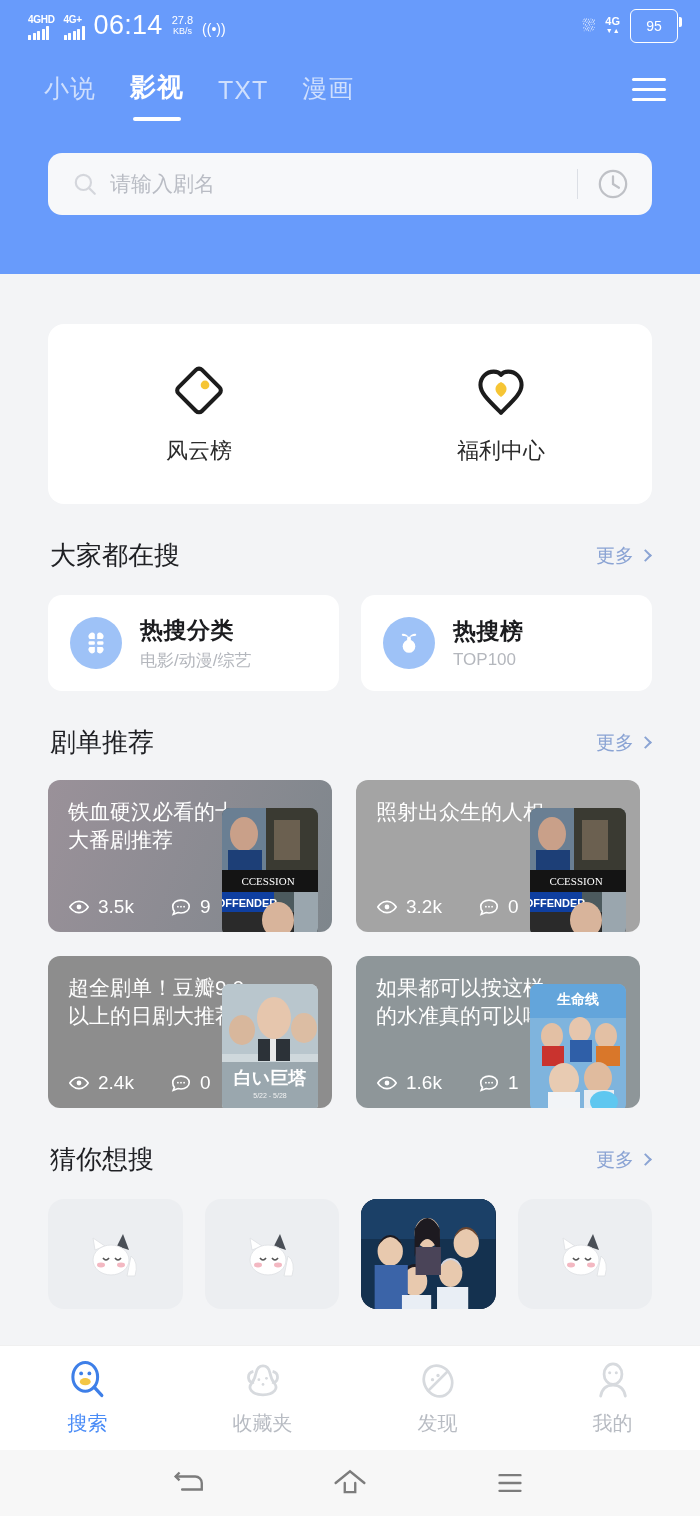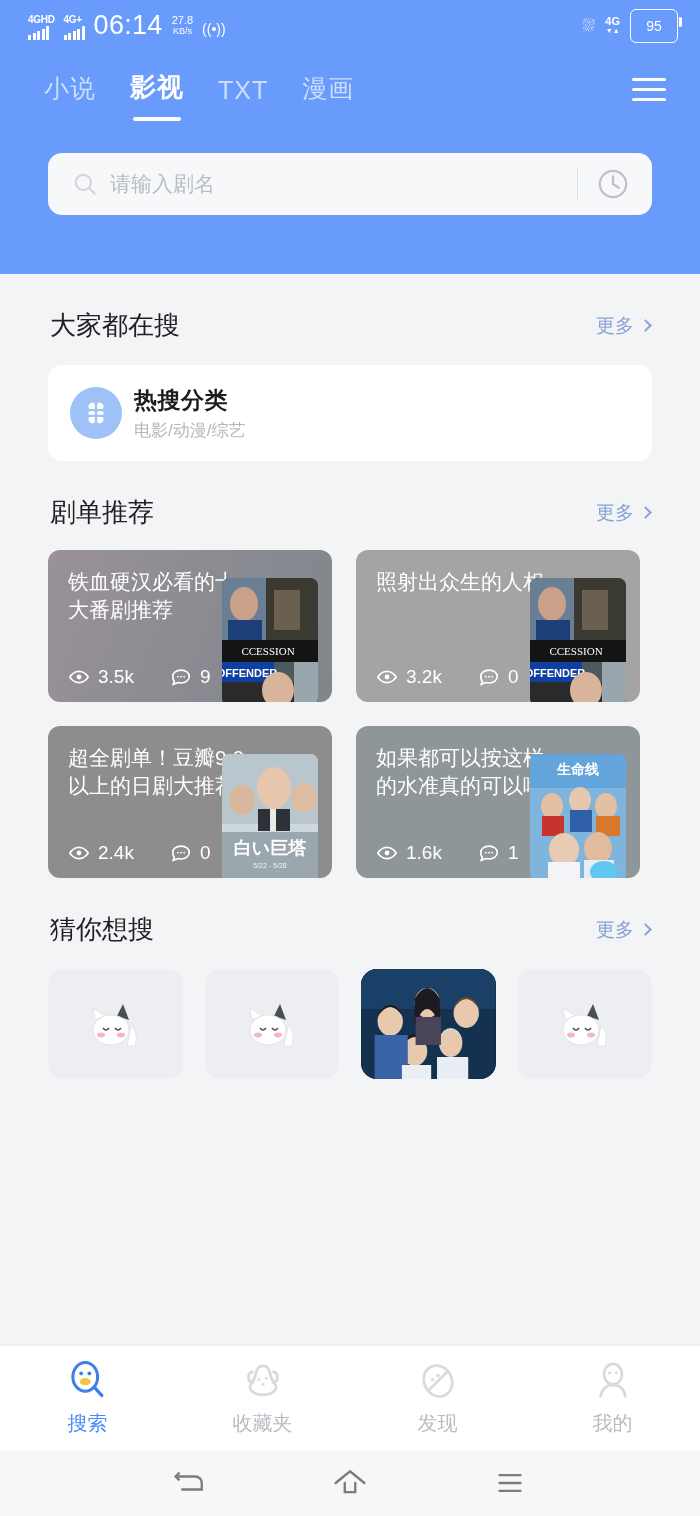--- a/index.html
+++ b/index.html
@@ -114,21 +114,21 @@
   }
   .sechead .title { font-size:26px; color:#1f2024; font-weight:500; }
   .sechead .more {
     font-size:19px; color:#8ba4d4; display:flex; align-items:center; gap:7px;
   }
   .chev { width:9px; height:9px; border-right:2px solid #8ba4d4; border-bottom:2px solid #8ba4d4; transform:rotate(-45deg); }
 
   .hotrow { display:flex; gap:22px; margin:22px 48px 0 48px; }
   .hotcard {
     flex:1; background:#fff; border-radius:14px; height:96px;
-    display:flex; align-items:center; padding:0 22px; gap:12px;
+    display:flex; align-items:center; padding:0 22px; gap:18px;
   }
   .hotcircle {
     width:52px; height:52px; border-radius:50%; background:#9ec2f7;
     display:flex; align-items:center; justify-content:center; flex:none;
   }
   .hottexts { display:flex; flex-direction:column; gap:3px; }
   .hot-t { font-size:23px; font-weight:bold; color:#1b1c1f; letter-spacing:.5px; }
   .hot-s { font-size:17px; color:#b4b7bd; }
 
   
@@ -242,20 +242,36 @@
       <svg class="clockicon" viewBox="0 0 24 24" fill="none" stroke="#9a9da4" stroke-width="1.6">
         <circle cx="12" cy="12" r="9.3"></circle>
           <path d="M12 6.6V12l4.2 2.6" stroke-linecap="round"></path>
       </svg>
     </div>
   </div>
 </div>
 
 <div class="body">
 
+  <div class="quickcard">
+    <div class="quickitem">
+      <svg width="58" height="58" viewBox="0 0 48 48" fill="none">
+        <path d="M26.5 6.5 L41 21 a3.5 3.5 0 0 1 0 5 L26.5 40.5 a3.5 3.5 0 0 1 -5 0 L7 26 a3.5 3.5 0 0 1 0 -5 L21.5 6.5 a3.5 3.5 0 0 1 5 0z" stroke="#1c1c1c" stroke-width="3.4" stroke-linejoin="round"></path>
+        <circle cx="29" cy="19" r="3.6" fill="#f6c534"></circle>
+      </svg>
+      <span class="qlabel">风云榜</span>
+    </div>
+    <div class="quickitem">
+      <svg width="58" height="58" viewBox="0 0 48 48" fill="none">
+        <path d="M24 42 C13 31 7 25.5 7 19 C7 12.5 12 8 18 8 C21 8 23 9.2 24 10.6 C25 9.2 27 8 30 8 C36 8 41 12.5 41 19 C41 25.5 35 31 24 42z" stroke="#1c1c1c" stroke-width="3.4" stroke-linejoin="round"></path>
+        <path d="M24 16.5 C27.2 18 28.6 20 28.6 22.3 C28.6 25 26.6 27 24 29 C21.4 27 19.4 25 19.4 22.3 C19.4 20 20.8 18 24 16.5z" fill="#f6c534"></path>
+      </svg>
+      <span class="qlabel">福利中心</span>
+    </div>
+  </div>
 
   <div class="sechead">
     <span class="title">大家都在搜</span>
     <span class="more">
       <span>更多</span>
       <i class="chev"></i>
     </span>
   </div>
 
   <div class="hotrow">
@@ -266,20 +282,34 @@
             <path d="M13 4.2a3.1 3.1 0 0 1 4.5 4.3H13V4.2z"></path>
           <path d="M11 19.8a3.1 3.1 0 0 1-4.5-4.3H11v4.3z"></path>
             <path d="M13 19.8a3.1 3.1 0 0 0 4.5-4.3H13v4.3z"></path>
           <rect x="5.6" y="10.5" width="5.4" height="3" rx="1"></rect>
             <rect x="13" y="10.5" width="5.4" height="3" rx="1"></rect>
         </svg>
       </span>
       <span class="hottexts">
         <span class="hot-t">热搜分类</span>
         <span class="hot-s">电影/动漫/综艺</span>
+      </span>
+    </div>
+    <div class="hotcard">
+      <span class="hotcircle">
+        <svg width="28" height="28" viewBox="0 0 24 24" fill="#fff">
+          <path d="M7 4c2 0 3.8 1.4 4.6 2.9C10 6.4 8.1 6 7 6c-.8 0-1.2-.4-1.2-1S6.2 4 7 4z"></path>
+          <path d="M17 4c-2 0-3.8 1.4-4.6 2.9C14 6.4 15.9 6 17 6c.8 0 1.2-.4 1.2-1S17.8 4 17 4z"></path>
+          <ellipse cx="12" cy="14.8" rx="5.4" ry="5.6"></ellipse>
+          <rect x="10.4" y="6.6" width="3.2" height="3.6" rx="1.2"></rect>
+        </svg>
+      </span>
+      <span class="hottexts">
+        <span class="hot-t">热搜榜</span>
+        <span class="hot-s">TOP100</span>
       </span>
     </div>
   </div>
 
   <div class="sechead">
     <span class="title">剧单推荐</span>
     <span class="more">
       <span>更多</span>
       <i class="chev"></i>
     </span>

